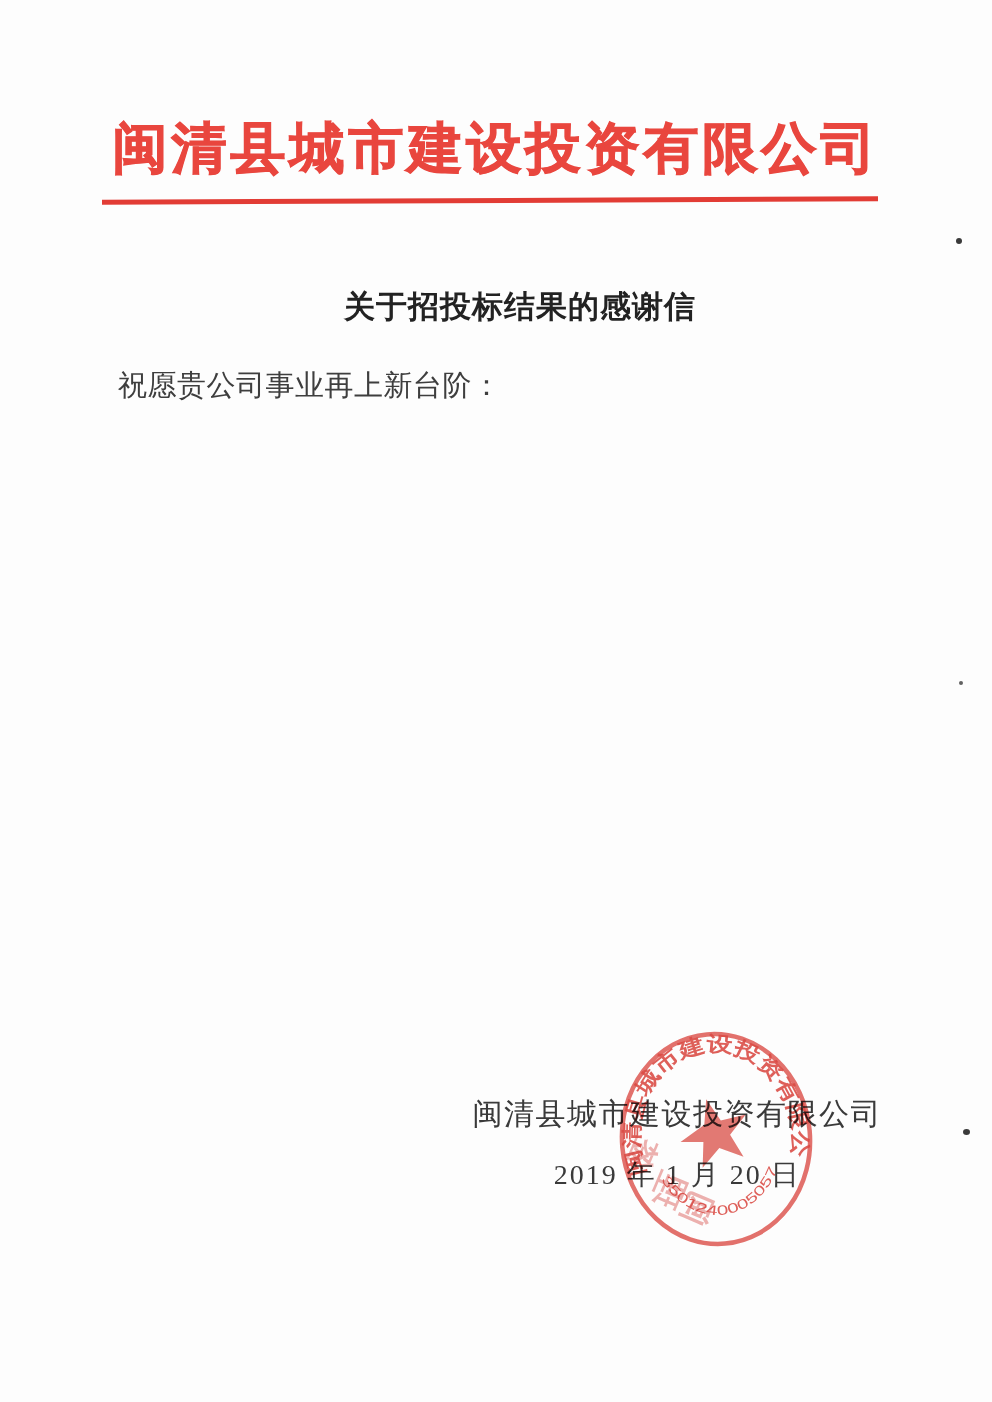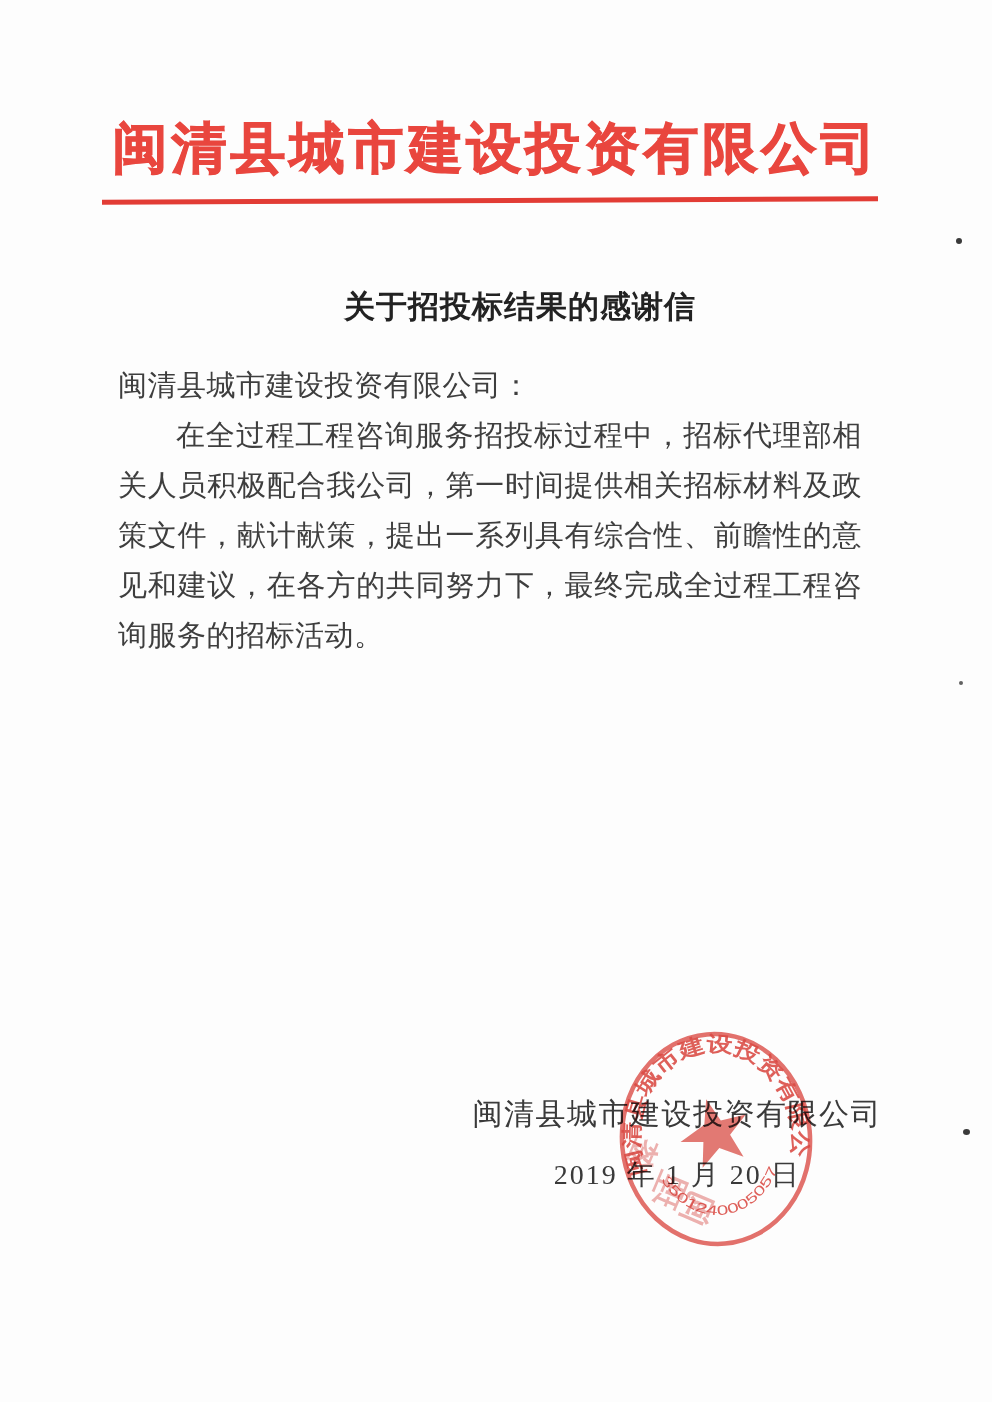--- a/index.html
+++ b/index.html
@@ -122,22 +122,21 @@
 
 <div class="page">
 
   <h1 class="letterhead">闽清县城市建设投资有限公司</h1>
 
   <div class="red-rule"></div>
 
   <h2 class="title">关于招投标结果的感谢信</h2>
 
   <div class="body-text">
-    <p class="salutation">闽清县城市建设投资有限公司：</p>
-    <p class="para">在全过程工程咨询服务招投标过程中，招标代理部相关人员积极配合我公司，第一时间提供相关招标材料及政策文件，献计献策，提出一系列具有综合性、前瞻性的意见和建议，在各方的共同努力下，最终完成全过程工程咨询服务的招标活动。</p>
+    <p class="salutation">祝愿贵公司事业再上新台阶：</p>
   </div>
 
   <div class="sign-block">
     <div class="sign-name">闽清县城市建设投资有限公司</div>
     <div class="sign-date">2019 年 1 月 20 日</div>
   </div>
 
   <div class="seal">
     <svg width="206" height="226" viewBox="0 0 206 226" xmlns="http://www.w3.org/2000/svg">
       <defs>

